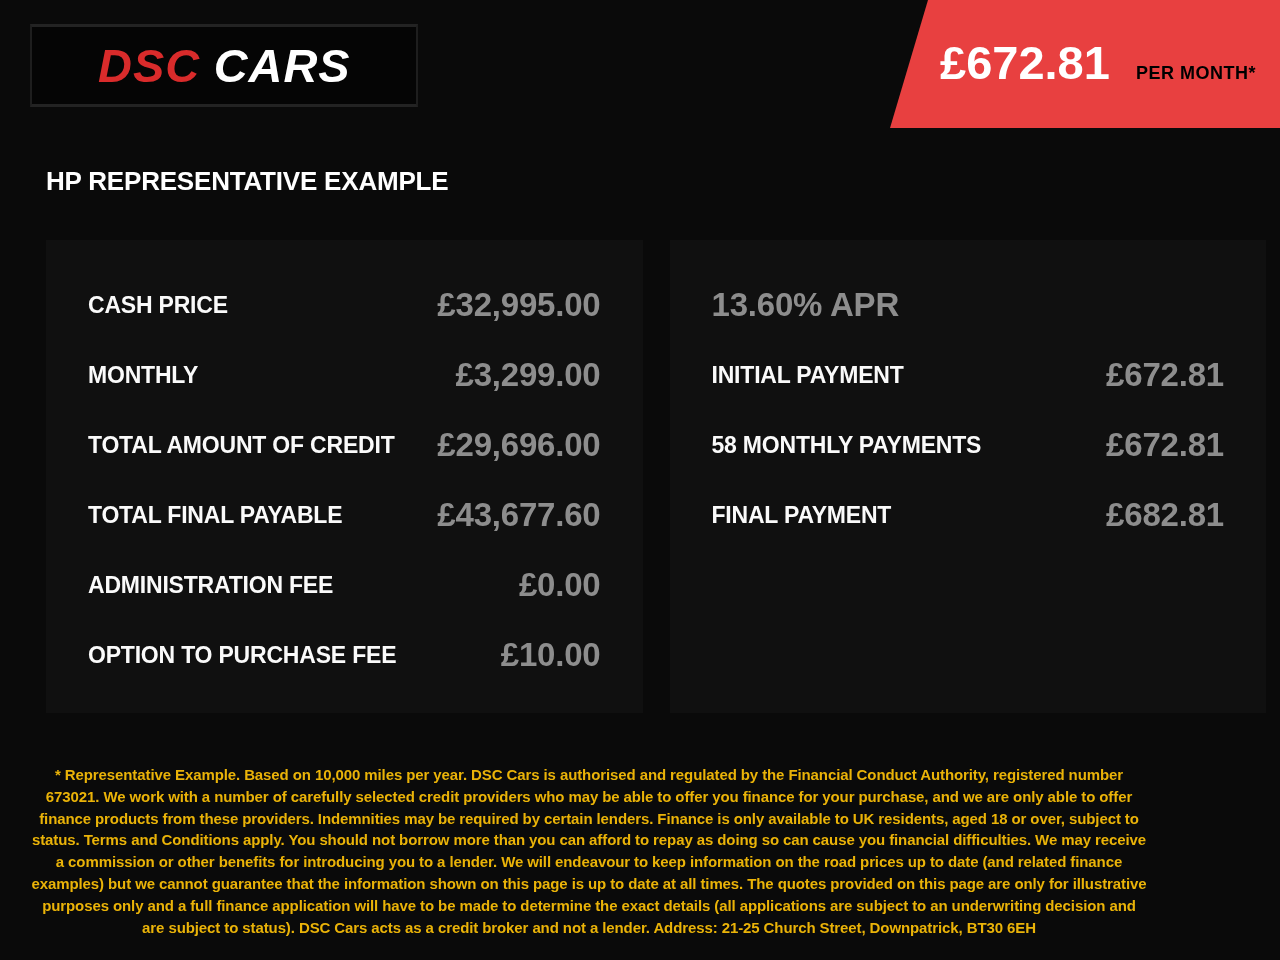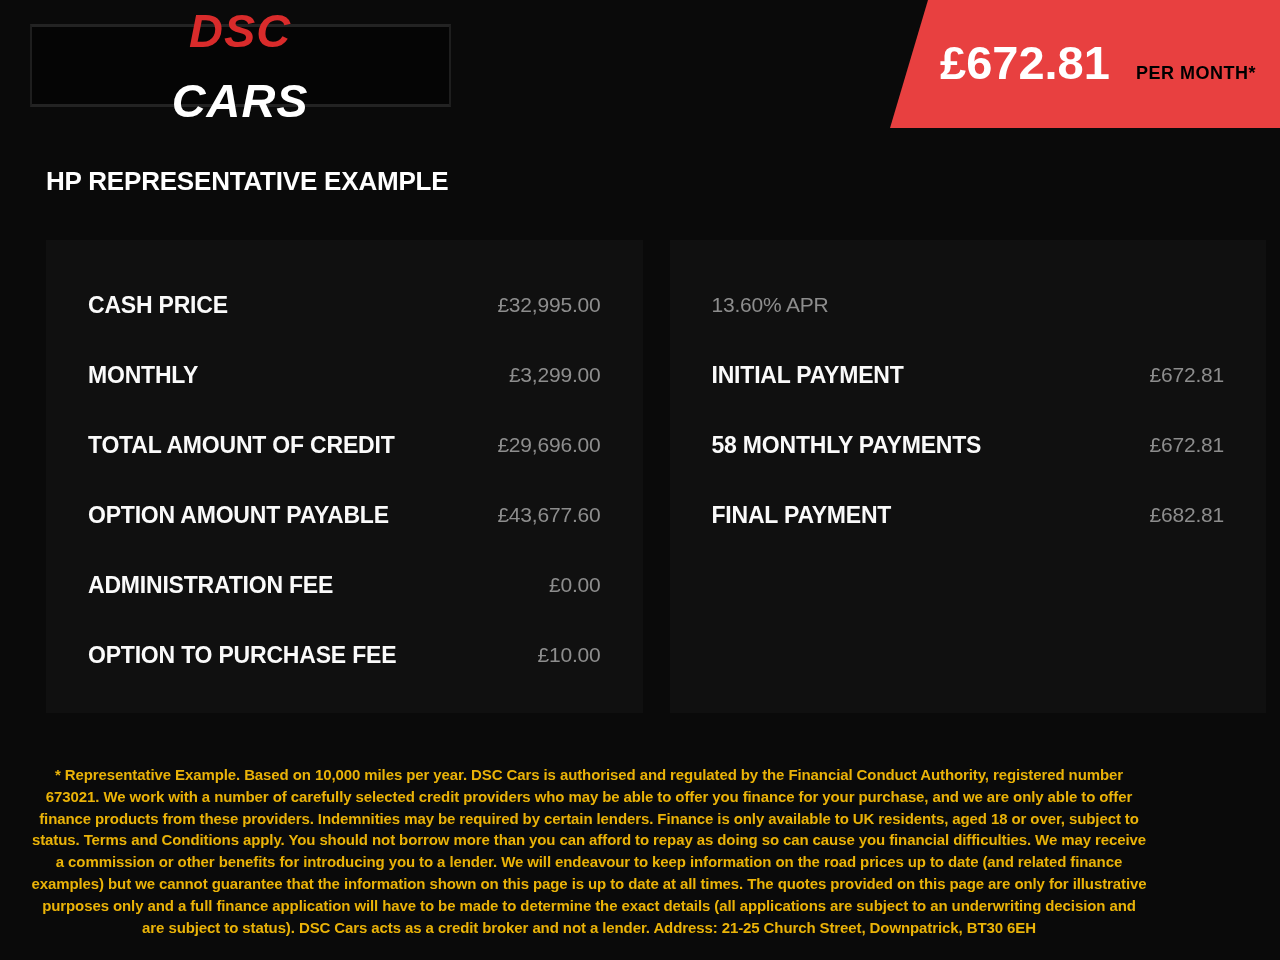--- a/index.html
+++ b/index.html
@@ -17,29 +17,28 @@
     background: var(--page-bg);
     font-family: "Liberation Sans", sans-serif;
     overflow: hidden;
     position: relative;
   }
   .page { position: relative; width: 1280px; height: 960px; background: var(--page-bg); }
 
   
   .logo-box {
     position: absolute; left: 30px; top: 24px;
-    width: 421px; height: 83px;
+    width: 388px; height: 83px;
     background: var(--logo-bg);
     border: 2px solid #1e1e1e;
     border-top: 3px solid #232323;
     border-bottom: 3px solid #232323;
     display: flex; align-items: center; justify-content: center;
     gap: 16px;
     cursor: pointer;
-    flex-direction: column;
   }
   .logo-text {
     font-size: 46px; font-weight: bold; font-style: italic;
     letter-spacing: 1px; transform: scaleX(1.02);
     white-space: nowrap;
   }
   .logo-dsc { color: var(--logo-red); }
   .logo-cars { color: #ffffff; }
 
   
@@ -82,21 +81,21 @@
   }
   .finance-row {
     height: 70px;
     display: flex; align-items: center; justify-content: space-between;
   }
   .row-label {
     color: var(--label-white); font-weight: bold; font-size: 23px;
     letter-spacing: -0.2px; white-space: nowrap;
   }
   .row-value {
-    color: var(--value-gray); font-weight: normal; font-size: 21px;
+    color: var(--value-gray); font-weight: bold; font-size: 33px;
     letter-spacing: -0.2px; white-space: nowrap;
   }
 
   
   .disclaimer {
     position: absolute; left: 30px; top: 764px;
     width: 1118px;
     color: #eab308; font-weight: bold; font-size: 15px;
     line-height: 21.8px; letter-spacing: -0.1px;
     text-align: center;
@@ -128,21 +127,21 @@
       </div>
       <div class="finance-row">
         <span class="row-label">MONTHLY</span>
         <span class="row-value">£3,299.00</span>
       </div>
       <div class="finance-row">
         <span class="row-label">TOTAL AMOUNT OF CREDIT</span>
         <span class="row-value">£29,696.00</span>
       </div>
       <div class="finance-row">
-        <span class="row-label">OPTION AMOUNT PAYABLE</span>
+        <span class="row-label">TOTAL FINAL PAYABLE</span>
         <span class="row-value">£43,677.60</span>
       </div>
       <div class="finance-row">
         <span class="row-label">ADMINISTRATION FEE</span>
         <span class="row-value">£0.00</span>
       </div>
       <div class="finance-row">
         <span class="row-label">OPTION TO PURCHASE FEE</span>
         <span class="row-value">£10.00</span>
       </div>

